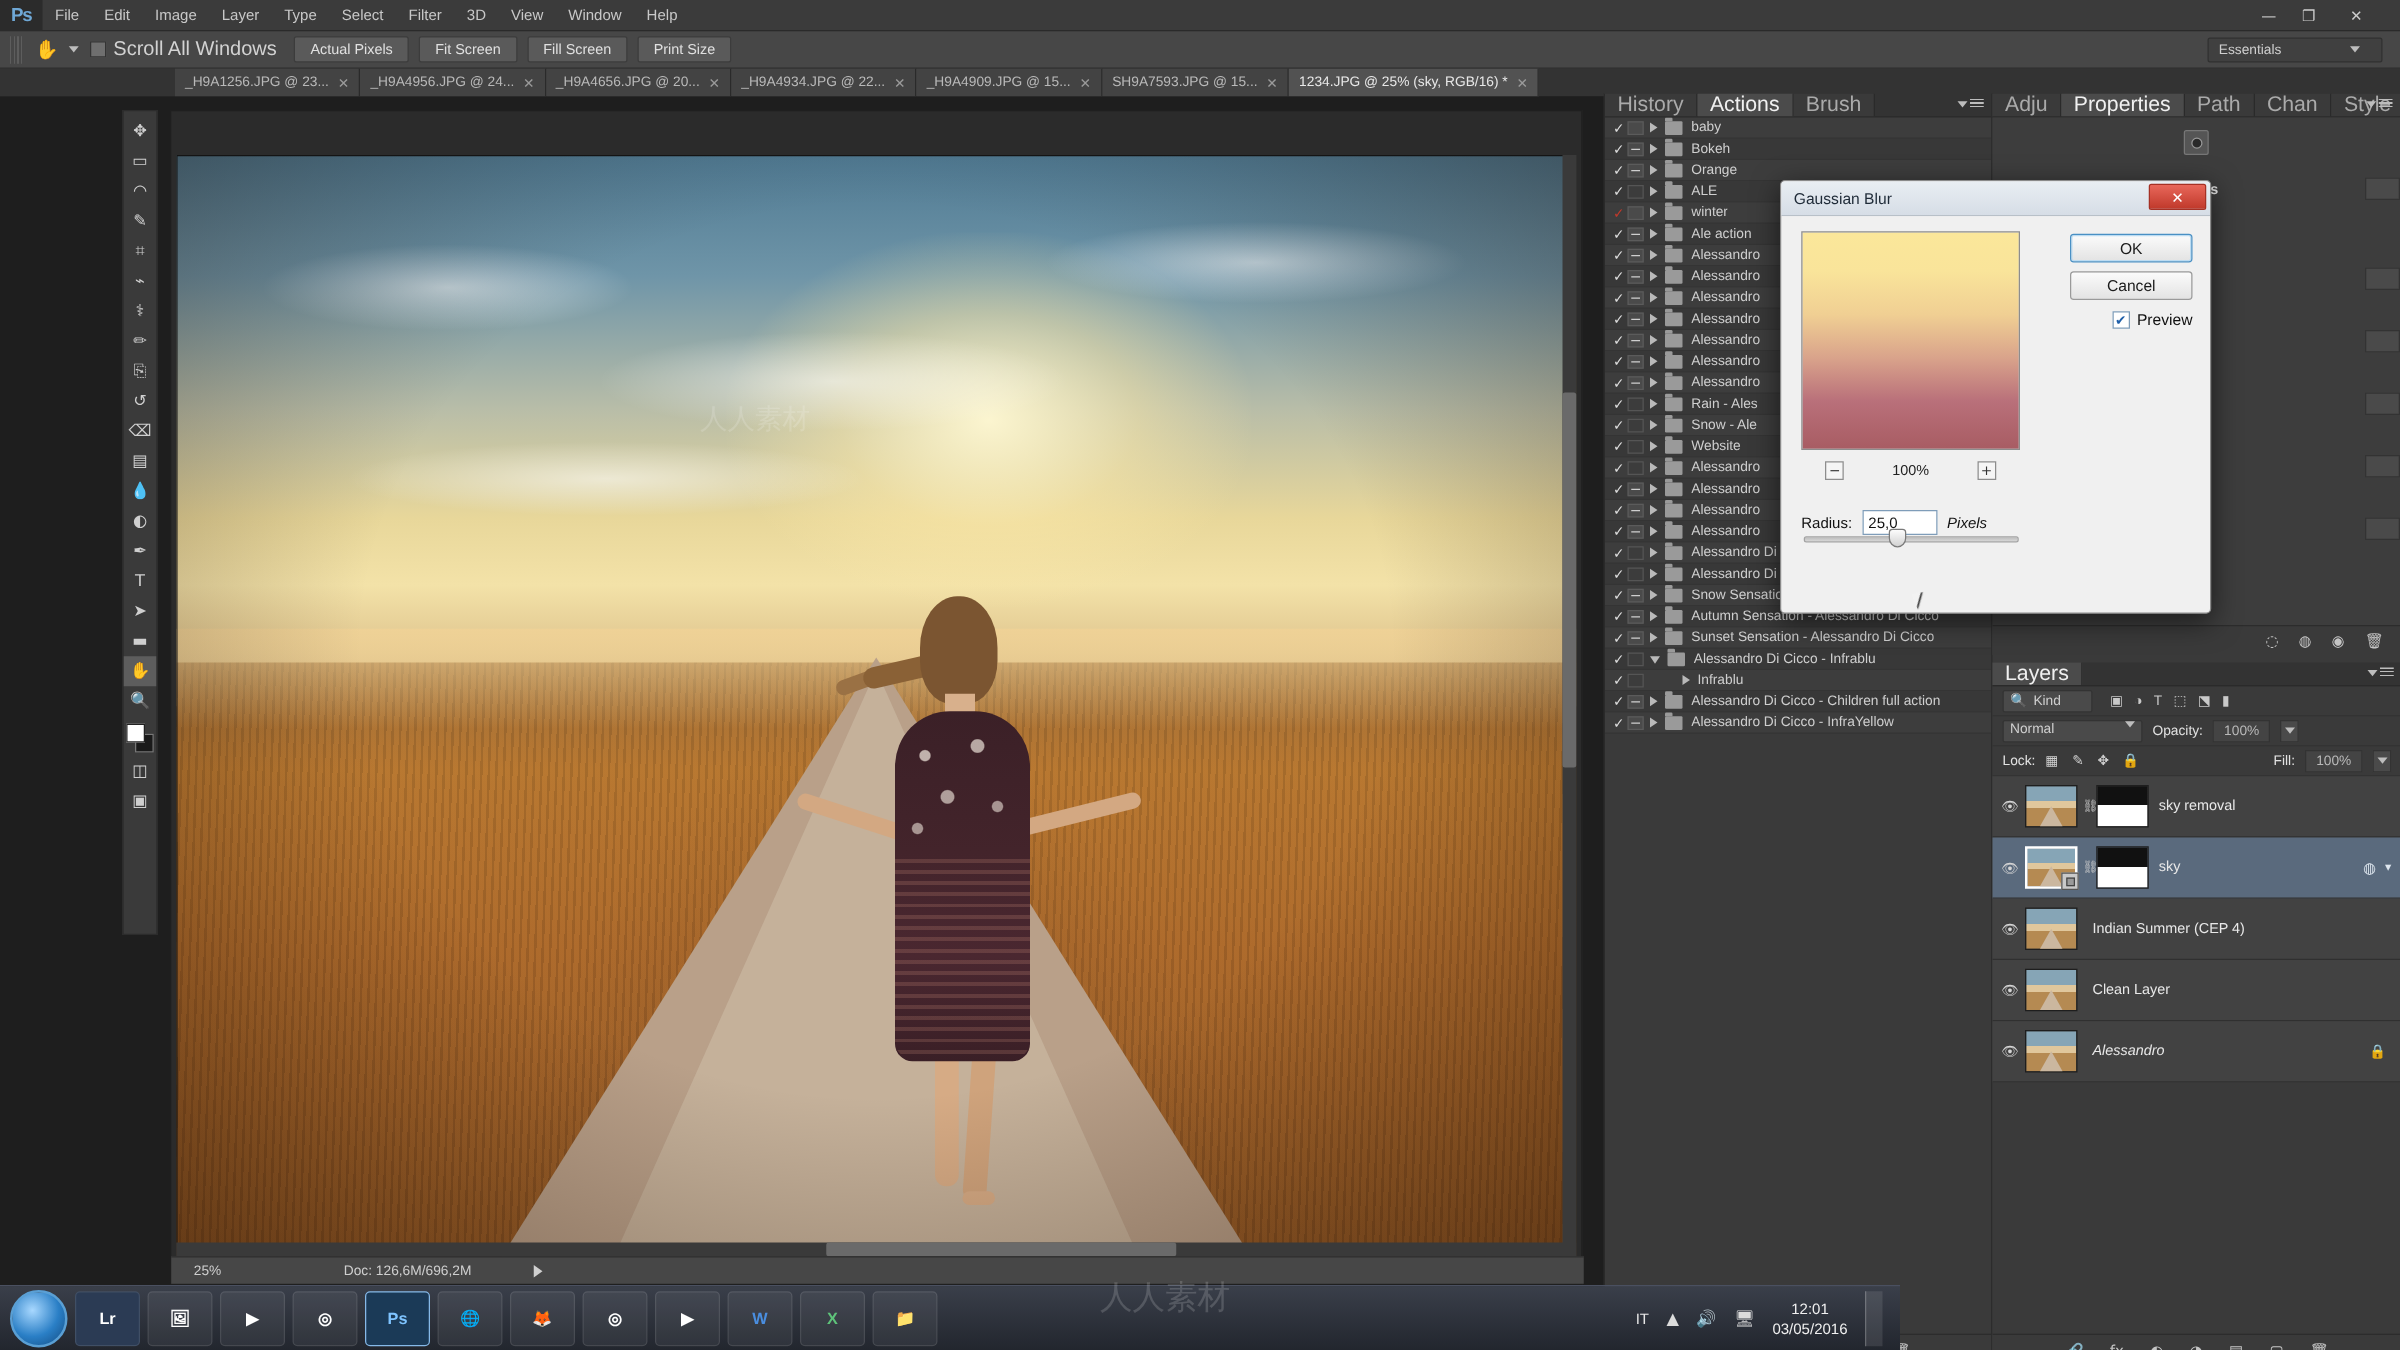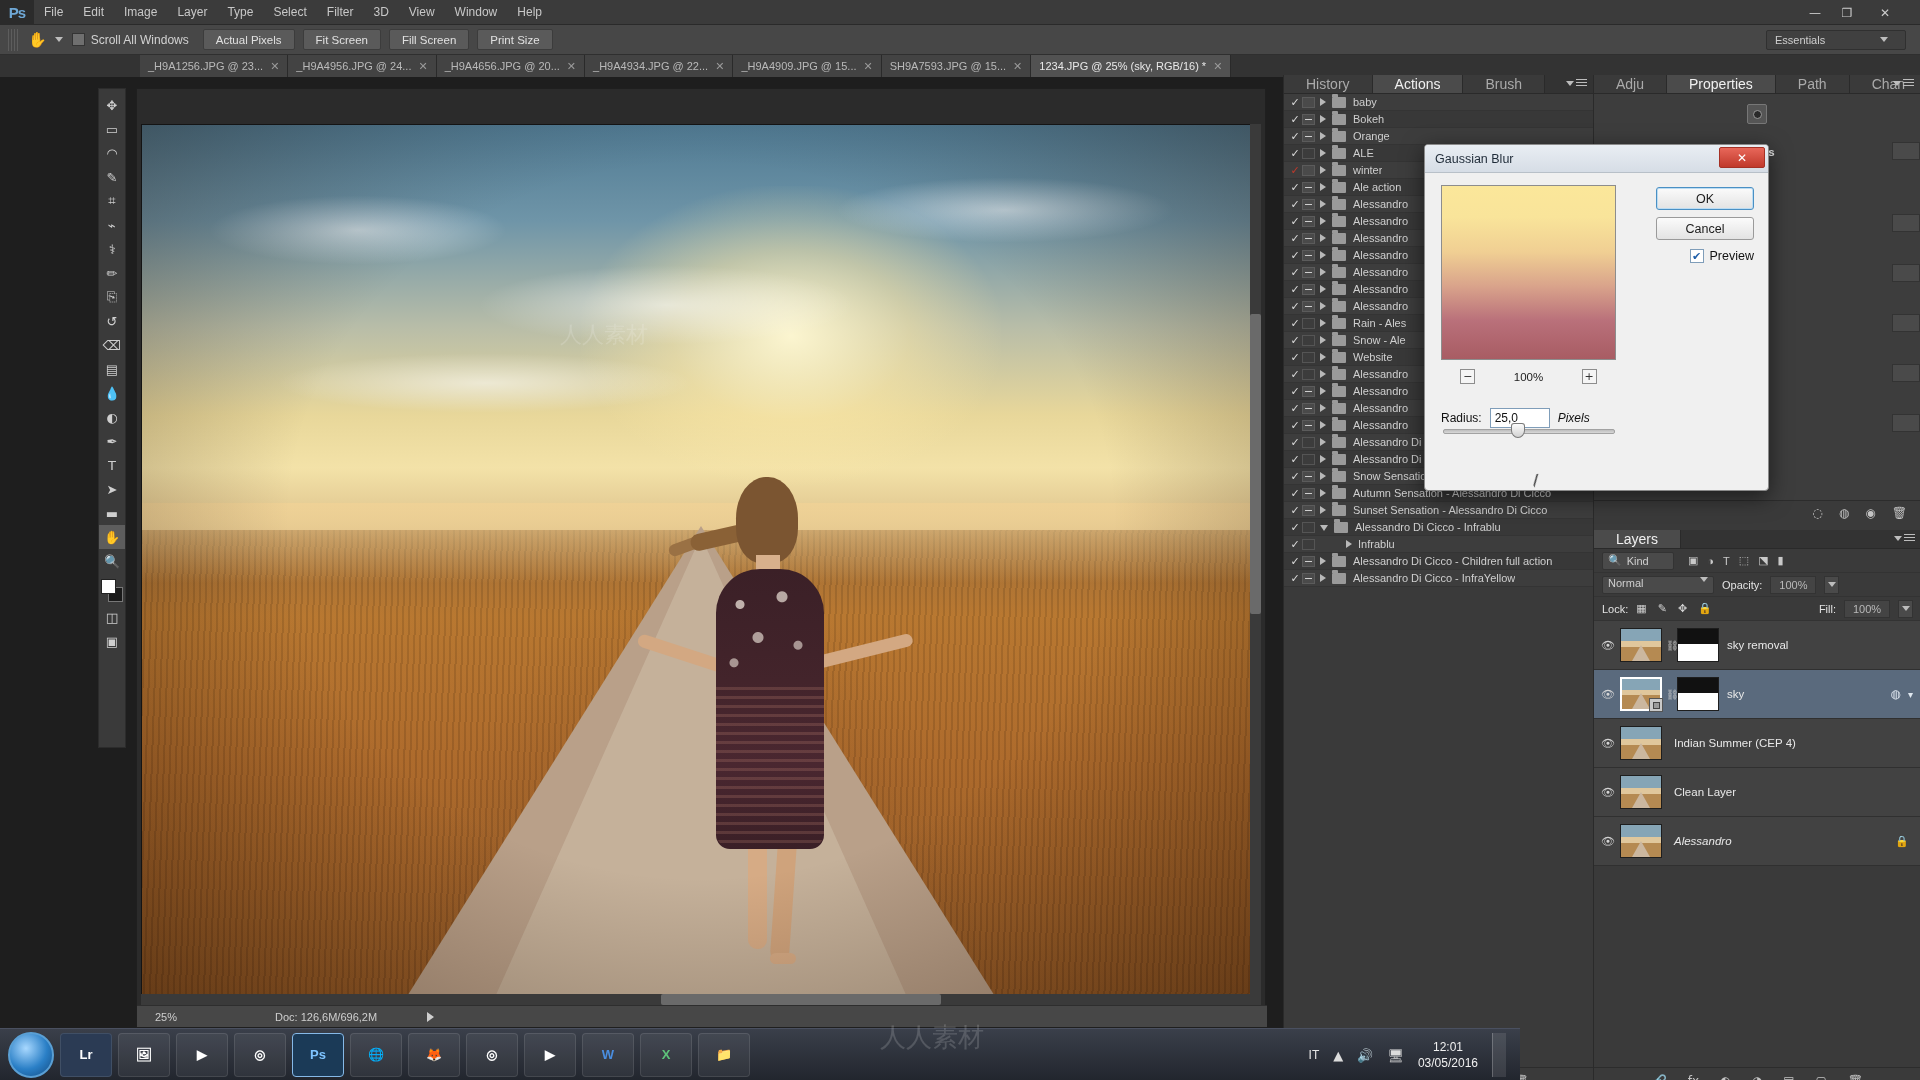--- a/index.html
+++ b/index.html
@@ -39,21 +39,21 @@
     background: #474747; border-bottom: 1px solid #2f2f2f;
     display: flex; align-items: center; padding-left: 8px;
   }
   .grip { width: 10px; height: 22px; background:
     repeating-linear-gradient(to right,#5d5d5d 0 1px,transparent 1px 3px);
     margin-right: 6px; }
   .tool-glyph { font-size: 15px; color: #d6d6d6; padding: 0 4px; }
   .tri-down { width:0;height:0;border-left:4px solid transparent;
     border-right:4px solid transparent;border-top:5px solid #bdbdbd; margin: 0 9px 0 4px;}
   .opt-check { width:13px;height:13px;background:#6f6f6f;border:1px solid #343434; margin-right:6px;}
-  .opt-label { font-size:12px;color:#d2d2d2;margin-right:14px;}
+  .opt-label { font-size:16px;color:#d2d2d2;margin-right:14px;}
   .opt-btn {
     height:21px; padding:0 12px; background:#5a5a5a; color:#e0e0e0;
     font-size:11.5px; border:1px solid #3c3c3c; border-radius:2px;
     display:flex;align-items:center;margin-right:8px;
   }
   .workspace-btn {
     position:absolute; right:14px; height:20px; width:140px;
     background:#404040;border:1px solid #303030;border-radius:2px;
     color:#cfcfcf;font-size:11px;display:flex;align-items:center;
     padding:0 8px;justify-content:space-between;
@@ -196,21 +196,21 @@
   
   .actions-panel{
     position:absolute; left:1283px; top:75px; width:310px; height:1018px;
     background:#3a3a3a; border-left:1px solid #2a2a2a;
   }
   .panel-tabs{
     height:19px; background:#333; display:flex; align-items:stretch;
     border-bottom:1px solid #2a2a2a; position:relative;
   }
   .panel-tab{
-    padding:0 22px; display:flex; align-items:center; font-size:14px;
+    padding:0 10px; display:flex; align-items:center; font-size:17px;
     color:#aaa; background:#3a3a3a; border-right:1px solid #2a2a2a;
   }
   .panel-tab.active{ background:#4b4b4b; color:#f0f0f0; }
   .panel-menu{
     position:absolute; right:6px; top:4px; display:flex; align-items:center; gap:2px;
   }
   .pm-tri{width:0;height:0;border-left:4px solid transparent;border-right:4px solid transparent;border-top:5px solid #bdbdbd;}
   .pm-lines{width:11px;height:9px;background:repeating-linear-gradient(to bottom,#bdbdbd 0 1px,transparent 1px 3px);}
   .act-list{position:absolute;left:0;top:19px;width:310px;height:894px;overflow:hidden;}
   .act-row{

